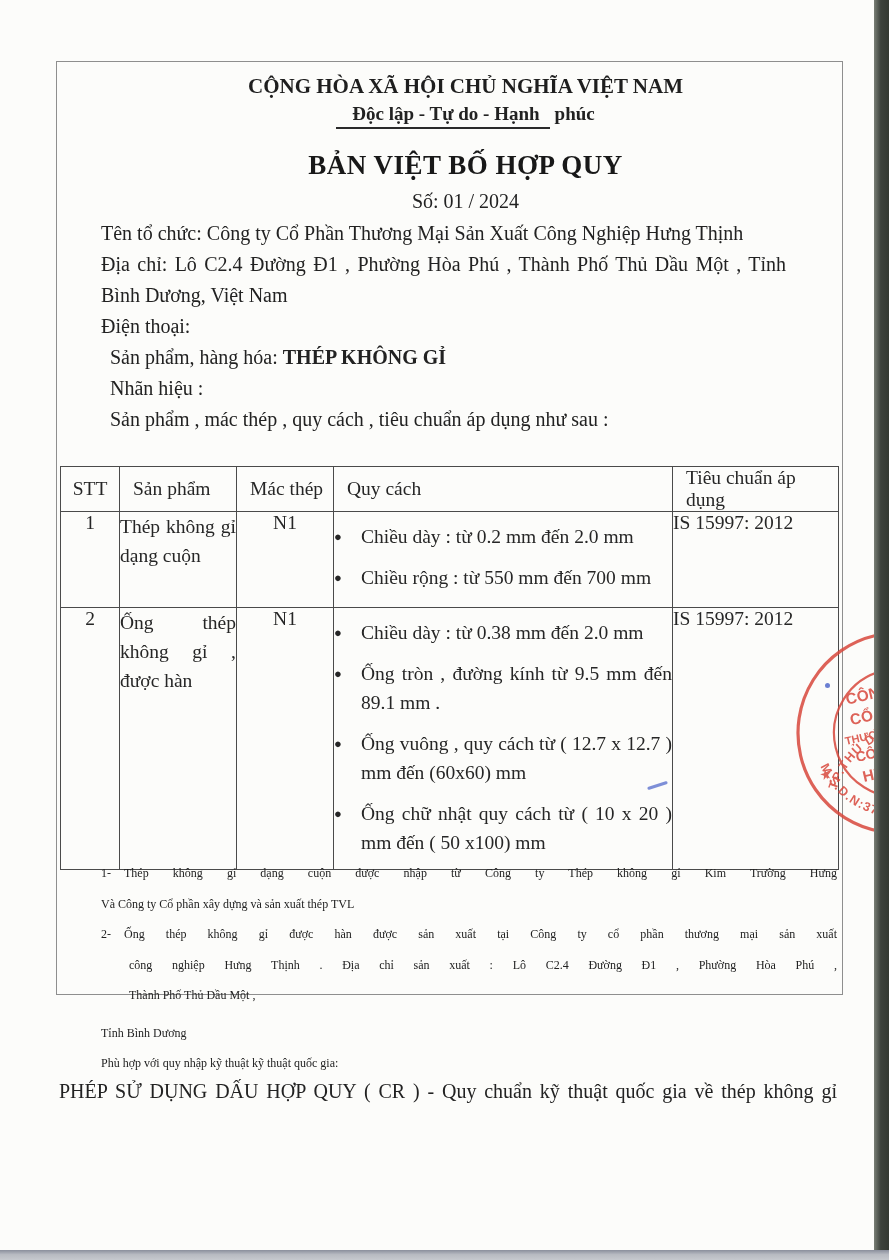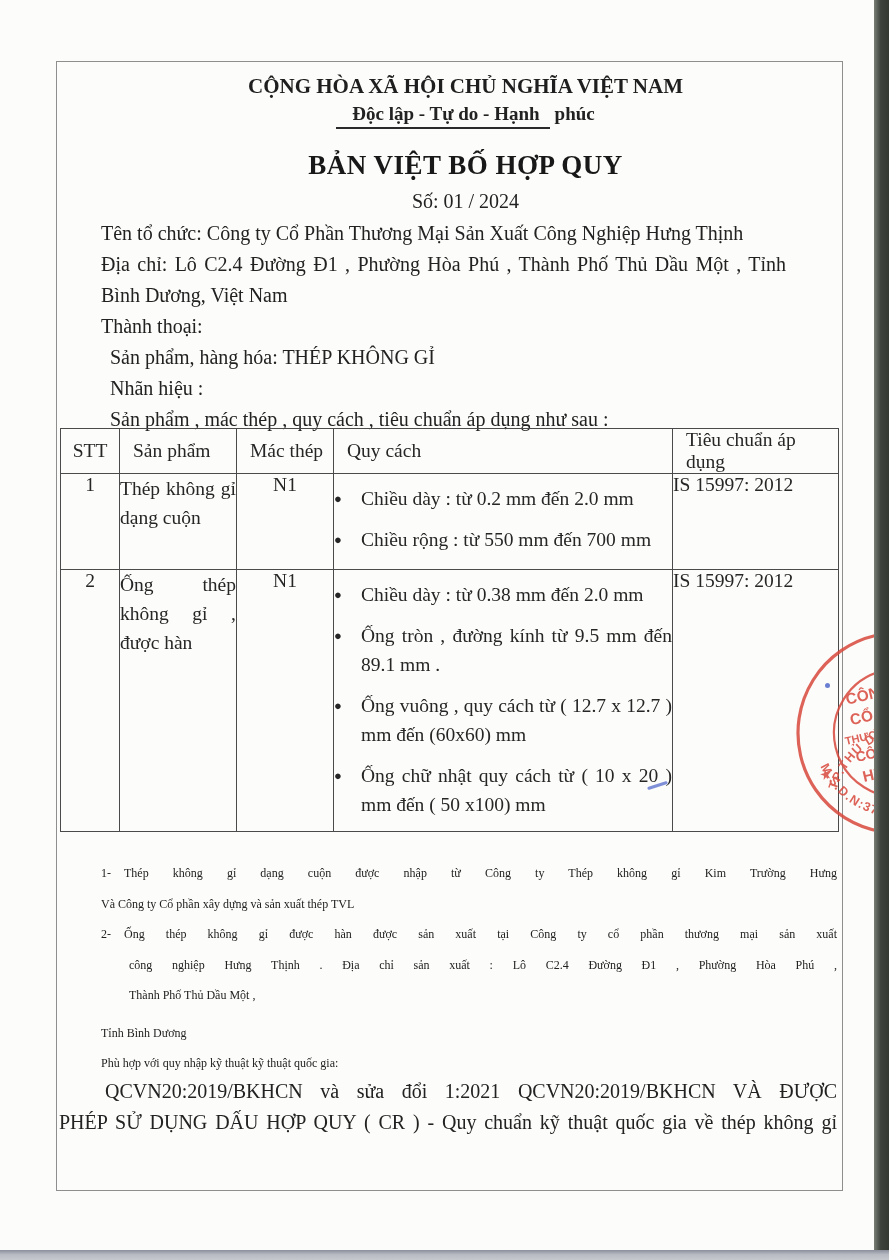--- a/index.html
+++ b/index.html
@@ -2,40 +2,40 @@
 <html><head>
 <meta charset="utf-8">
 <style>
   html,body{margin:0;padding:0;}
   body{
     width:889px;height:1260px;position:relative;overflow:hidden;
     background:#fcfcfa;color:#222;
     font-family:"Liberation Serif","DejaVu Serif",serif;
   }
   .frame{
-    position:absolute;left:56px;top:61px;width:787px;height:1130px;
+    position:absolute;left:56px;top:61px;width:787px;height:934px;
     border:1.5px solid #8e8e8e;box-sizing:border-box;background:transparent;
   }
   .centered{text-align:center;padding-left:32px;}
   .nat-header{position:absolute;top:11px;left:0;right:0;
     font-weight:bold;font-size:21px;line-height:26px;color:#1e1e1e;}
   .motto{position:absolute;top:39px;left:0;right:0;font-weight:bold;font-size:19px;line-height:26px;}
   .motto .ul{border-bottom:2.2px solid #2a2a2a;padding:0 10px 3px 16px;margin-top:20px;}
   .motto .tail{margin-left:5px;margin-top:44px;}
   .doc-title{position:absolute;top:88px;left:0;right:0;
     font-weight:bold;font-size:27px;letter-spacing:.5px;color:#181818;}
   .doc-number{position:absolute;top:128px;left:0;right:0;font-size:20px;}
 
   .info{position:absolute;top:156px;left:44px;right:56px;font-size:20px;line-height:31px;}
   .info p{margin:0;text-align:justify;}
   .info .sp{padding-left:9px;}
-  .bold{font-weight:normal;}
+  .bold{font-weight:bold;}
 
   table.spec{
-    position:absolute;left:3px;top:366px;width:778px;
+    position:absolute;left:3px;top:404px;width:778px;
     border-collapse:collapse;table-layout:fixed;
     font-size:19.5px;color:#262626;
   }
   table.spec col.c1{width:59px;} table.spec col.c2{width:117px;}
   table.spec col.c3{width:97px;} table.spec col.c4{width:339px;}
   table.spec col.c5{width:166px;}
   table.spec th,table.spec td{border:1.5px solid #4a4a4a;vertical-align:top;box-sizing:border-box;padding:0;}
   table.spec thead th{height:43px;vertical-align:middle;font-weight:normal;text-align:left;padding-left:13px;font-size:19.5px;}
   table.spec thead th.h-stt{text-align:center;padding-left:0;}
   tr.r1{height:96px;} tr.r2{height:238px;}
@@ -85,21 +85,21 @@
     <span class="ul">Độc lập - Tự do - Hạnh</span><span class="tail">phúc</span>
   </div>
 
   <div class="doc-title centered">BẢN VIỆT BỐ HỢP QUY</div>
 
   <div class="doc-number centered">Số: 01 / 2024</div>
 
   <div class="info">
     <p>Tên tổ chức: Công ty Cổ Phần Thương Mại Sản Xuất Công Nghiệp Hưng Thịnh</p>
     <p>Địa chỉ: Lô C2.4 Đường Đ1 , Phường Hòa Phú , Thành Phố Thủ Dầu Một , Tỉnh Bình Dương, Việt Nam</p>
-    <p>Thành thoại:</p>
+    <p>Điện thoại:</p>
     <p class="sp">
       <span>Sản phẩm, hàng hóa: </span><span class="bold">THÉP KHÔNG GỈ</span>
     </p>
     <p class="sp">Nhãn hiệu :</p>
     <p class="sp">Sản phẩm , mác thép , quy cách , tiêu chuẩn áp dụng như sau :</p>
   </div>
 
   <table class="spec">
     <colgroup>
         <col class="c1">
@@ -171,21 +171,20 @@
           <div class="note-line stretch"><span class="note-marker">2-</span><span class="note-first">Ống thép không gỉ được hàn được sản xuất tại Công ty cổ phần thương mại sản xuất</span></div>
           <div class="note-line cont ind stretch">công nghiệp Hưng Thịnh . Địa chỉ sản xuất : Lô C2.4 Đường Đ1 , Phường Hòa Phú ,</div>
           <div class="note-line cont ind">Thành Phố Thủ Dầu Một ,</div>
         </div>
       </div>
     <div class="province">Tỉnh Bình Dương</div>
     <div>Phù hợp với quy nhập kỹ thuật kỹ thuật quốc gia:</div>
   </div>
 
   <div class="conf-wrap" id="conf-wrap">
-      <div class="conf-line first">QCVN20:2019/BKHCN và sửa đổi 1:2021 QCVN20:2019/BKHCN VÀ ĐƯỢC</div>
       <div class="conf-line">PHÉP SỬ DỤNG DẤU HỢP QUY ( CR ) - Quy chuẩn kỹ thuật quốc gia về thép không gỉ</div>
     </div>
 </div>
 
 <svg class="stamp" viewBox="770 600 119 270">
   <g transform="rotate(-13 898 733)" stroke="#d8483c" fill="#d8483c">
     <circle cx="898" cy="733" r="100" fill="none" stroke-width="3.2"></circle>
     <circle cx="898" cy="733" r="64" fill="none" stroke-width="2.2"></circle>
     <defs>
       <path id="arcTop" d="M 814 740 A 84 84 0 0 0 982 726" fill="none"></path>

